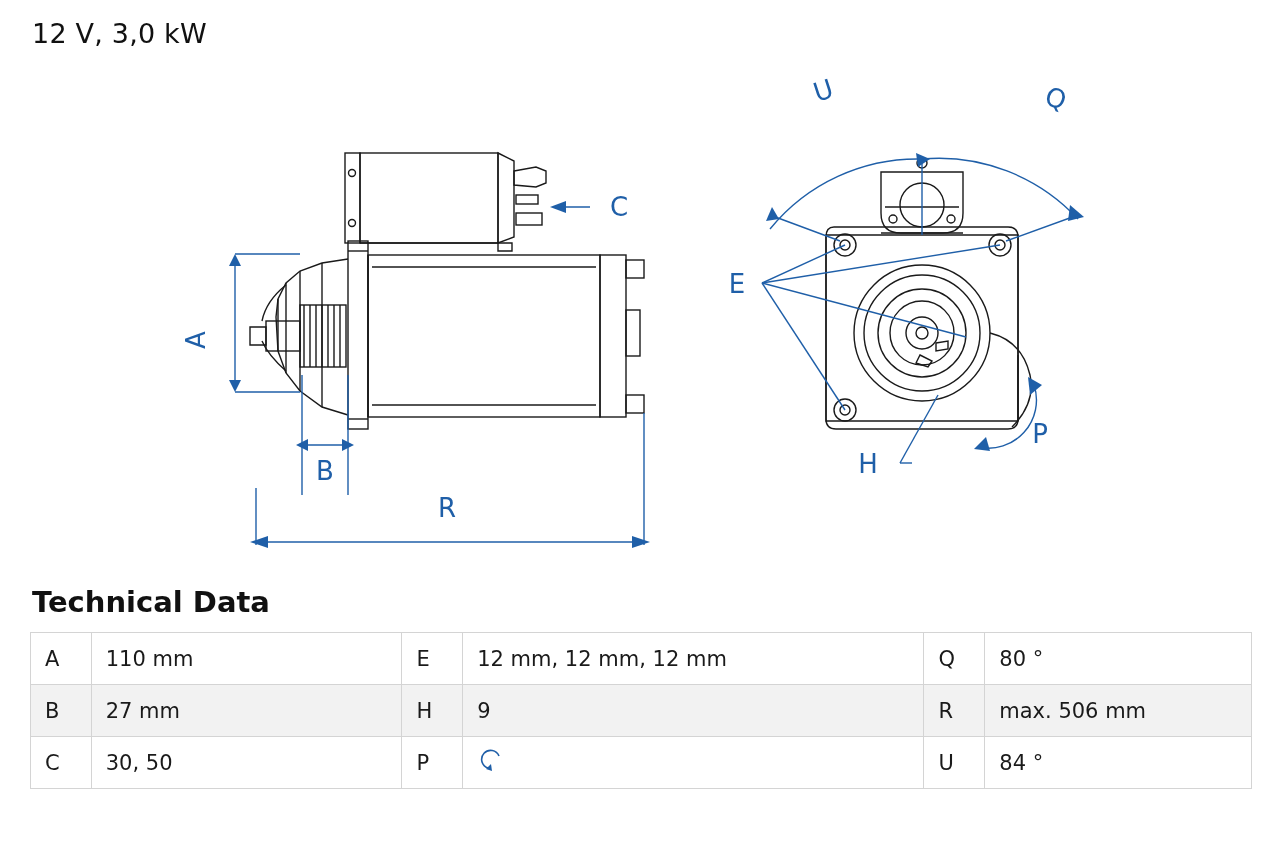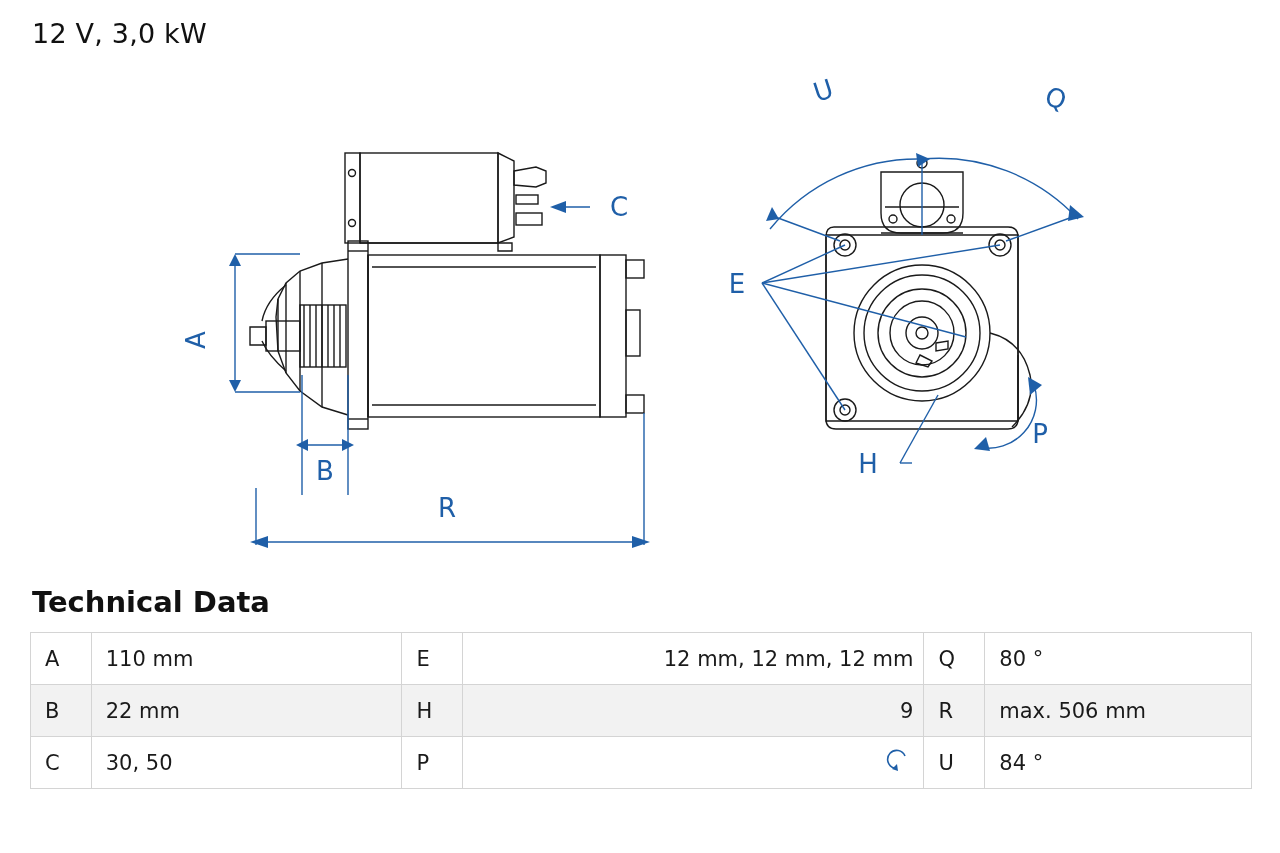--- a/index.html
+++ b/index.html
@@ -61,21 +61,21 @@
   }
   table.tech tr.alt td {
     background: #f2f2f2;
   }
   td.key {
     width: 38px;
     text-align: left;
     padding-left: 14px;
   }
   td.val1 { width: 312px; }
-  td.val2 { width: 478px; text-align: right; }
+  td.val2 { width: 478px; }
   td.val3 { width: 262px; }
   .rot-icon {
     display: inline-block;
     vertical-align: middle;
   }
 </style>
 </head>
 <body>
 
 <div class="page">
@@ -233,21 +233,21 @@
       <tr>
         <td class="key">A</td>
         <td class="val1">110 mm</td>
         <td class="key">E</td>
         <td class="val2">12 mm, 12 mm, 12 mm</td>
         <td class="key">Q</td>
         <td class="val3">80 °</td>
       </tr>
       <tr class="alt">
         <td class="key">B</td>
-        <td class="val1">22 mm</td>
+        <td class="val1">27 mm</td>
         <td class="key">H</td>
         <td class="val2">9</td>
         <td class="key">R</td>
         <td class="val3">max. 506 mm</td>
       </tr>
       <tr>
         <td class="key">C</td>
         <td class="val1">30, 50</td>
         <td class="key">P</td>
         <td class="val2">

